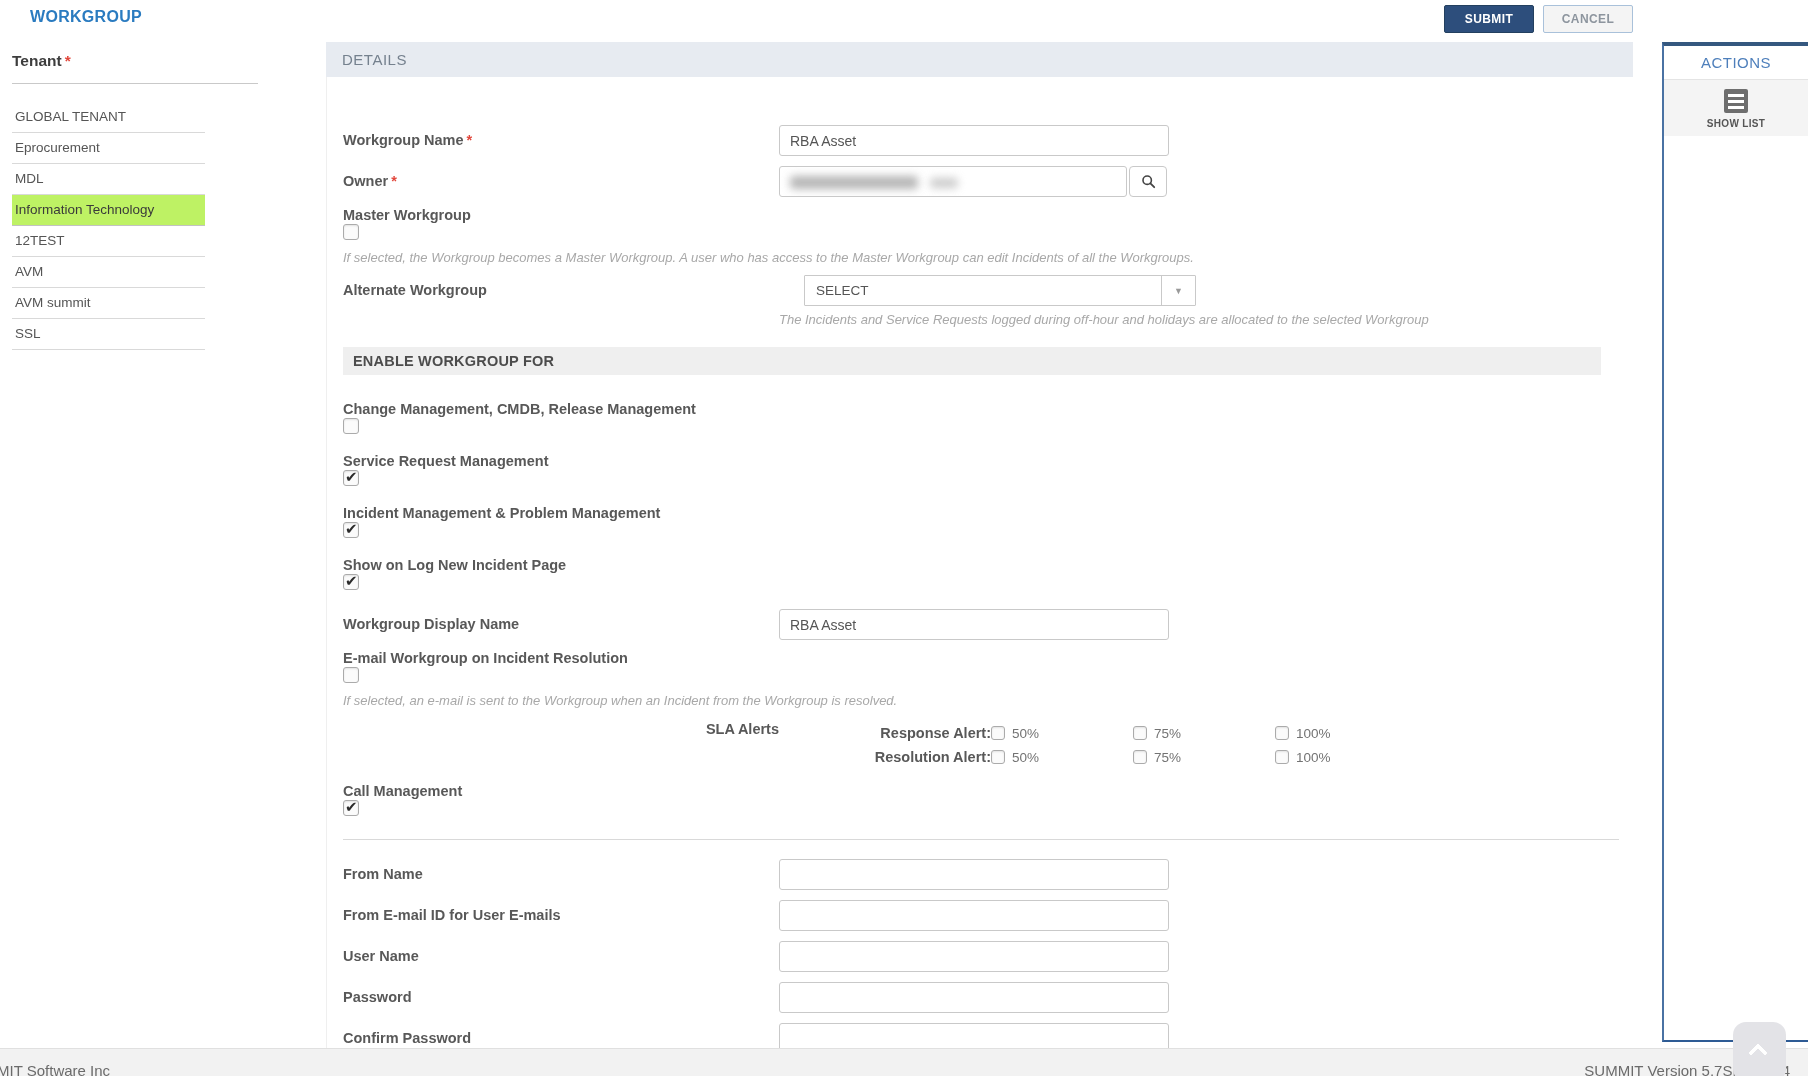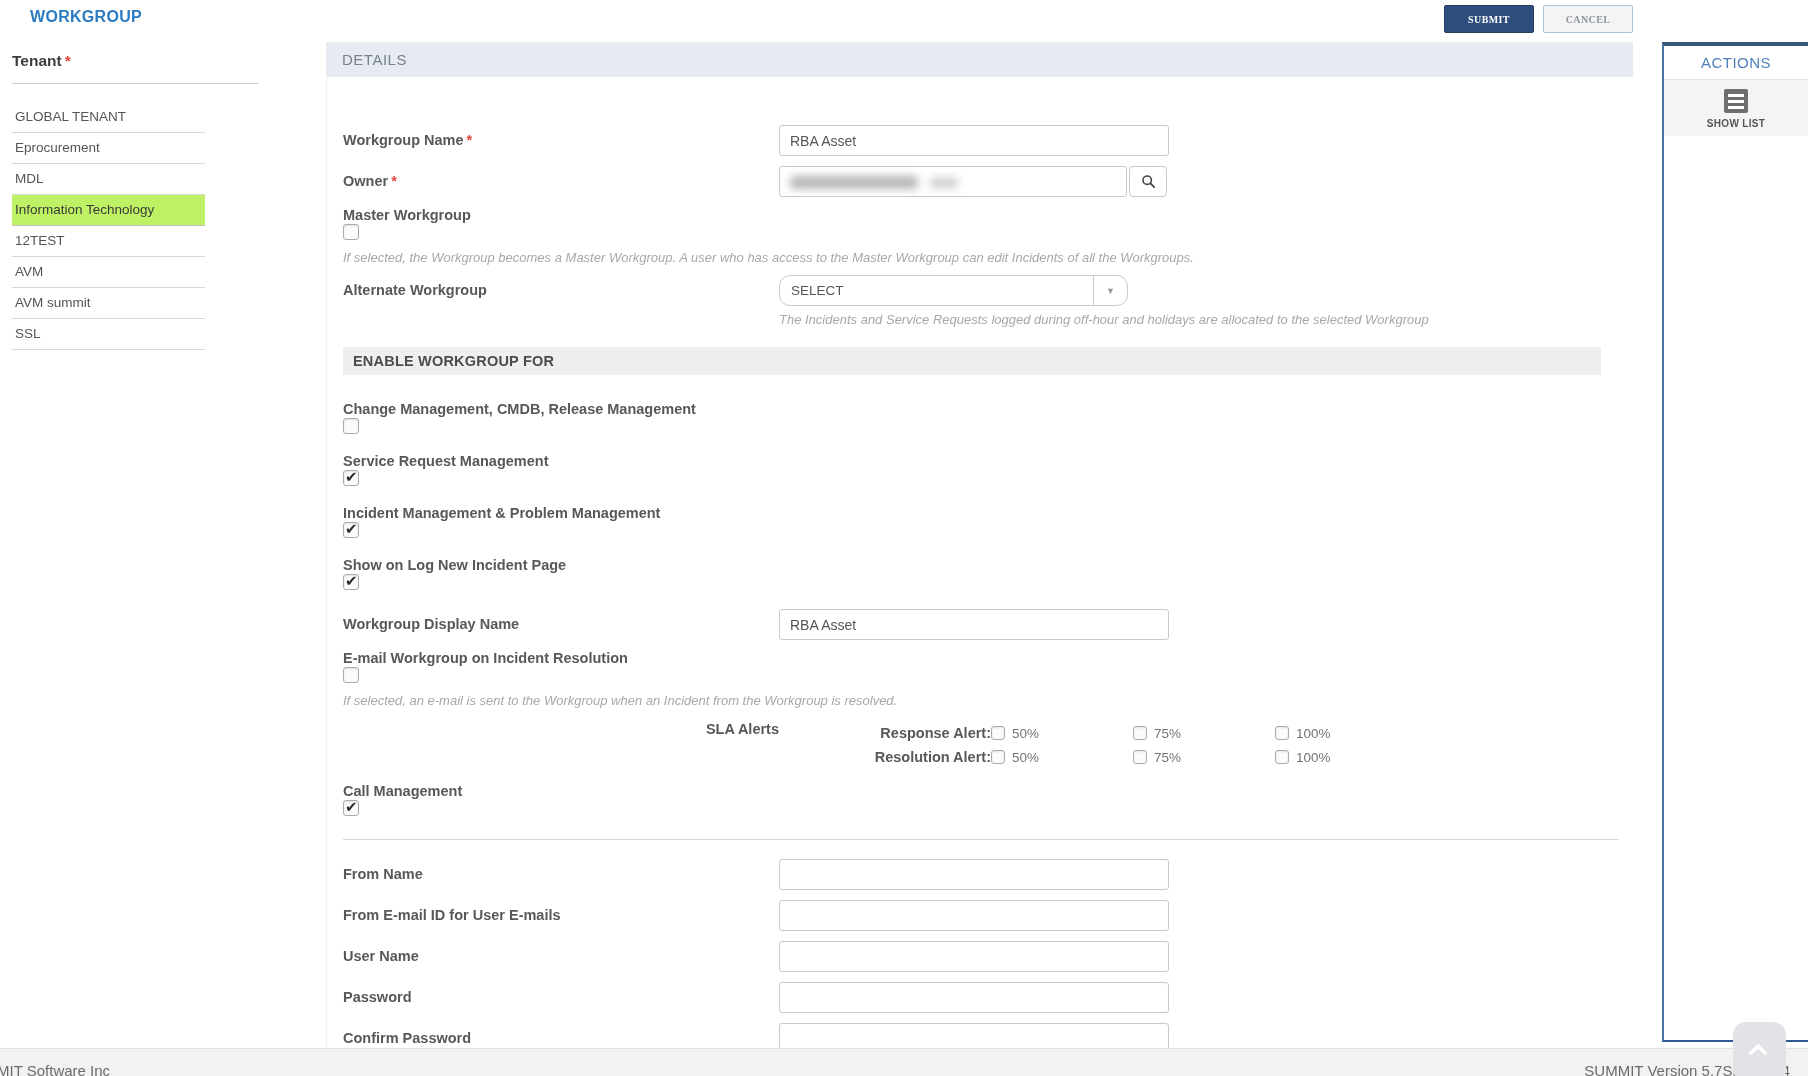--- a/index.html
+++ b/index.html
@@ -3,21 +3,21 @@
 <meta charset="utf-8">
 <style>
   * { margin:0; padding:0; box-sizing:border-box; }
   html,body { background:#fff; }
   body { font-family:"Liberation Sans","DejaVu Sans",sans-serif; }
   .app { position:relative; width:1808px; height:1076px; overflow:hidden; background:#fff; }
 
   
   .page-title { position:absolute; top:8px; left:30px; font-size:16px; font-weight:bold; color:#2a7bc0; letter-spacing:.3px; }
   .top-actions { position:absolute; top:5px; right:175px; display:flex; gap:9px; }
-  .btn { height:28px; min-width:90px; font-size:10px; font-weight:bold; letter-spacing:.4px; border-radius:2px; cursor:pointer; font-family:Liberation Serif, serif; }
+  .btn { height:28px; min-width:90px; font-size:12px; font-weight:bold; letter-spacing:.4px; border-radius:2px; cursor:pointer; font-family:Liberation Sans, sans-serif; }
   .btn-submit { background:#2d4e7c; border:1px solid #23405f; color:#fff; }
   .btn-cancel { background:#f4f4f4; border:1px solid #a9c1da; color:#8d959e; }
 
   
   .sidebar { position:absolute; top:52px; left:12px; width:262px; }
   .tenant-label { font-size:15.5px; font-weight:bold; color:#3d3d3d; padding-bottom:13px; border-bottom:1px solid #c9c9c9; width:246px; }
   .side-list { margin-top:18px; }
   .side-item { width:193px; padding:7px 3px 8px 3px; font-size:13.5px; color:#555; border-bottom:1px solid #d9d9d9; cursor:pointer; }
   .side-item.on { background:#bef264; color:#3a3a3a; border-bottom-color:#c2c2c2; }
 
@@ -35,21 +35,21 @@
   .help { font-size:13px; font-style:italic; color:#a8a8a8; margin-top:6px; }
 
   
   .owner-wrap { display:flex; gap:2px; }
   .owner-input { position:relative; width:348px; height:31px; border:1px solid #c9c9c9; border-radius:3px; background:#fff; overflow:hidden; }
   .blur-blob { position:absolute; top:9px; left:10px; width:128px; height:13px; background:#9d9d9d; border-radius:4px; filter:blur(4px); opacity:.75; }
   .blur-blob2 { position:absolute; top:11px; left:150px; width:28px; height:10px; background:#b5b5b5; border-radius:4px; filter:blur(4px); opacity:.7; }
   .search-btn { width:38px; height:31px; border:1px solid #c9c9c9; border-radius:4px; background:#fff; display:flex; align-items:center; justify-content:center; cursor:pointer; }
 
   
-  .select { display:flex; width:349px; height:31px; border:1px solid #c9c9c9; border-radius:11px; background:#fff; cursor:pointer; }
+  .select { display:flex; width:392px; height:31px; border:1px solid #c9c9c9; border-radius:1px; background:#fff; cursor:pointer;margin-left:25px; }
   .sel-text { flex:1; line-height:29px; padding-left:11px; font-size:13.5px; color:#555; }
   .sel-arrow { width:34px; border-left:1px solid #c9c9c9; display:flex; align-items:center; justify-content:center; font-size:9px; color:#999; }
 
   
   .cb { width:16px; height:16px; flex:none; border:1px solid #ababab; border-radius:3px; background:#fbfbfb; box-shadow:inset 0 1px 2px rgba(0,0,0,.10); display:inline-block; position:relative; cursor:pointer; }
   .cb.on::after { content:"\2714"; position:absolute; top:-3px; left:1px; font-size:15px; color:#2b2b2b; }
   .cbrow { margin-bottom:15px; align-items:flex-start;flex-direction:column; }
   .cbrow .lbl { padding-top:0; }
   .cbrow .ctl { padding-top:1px; }
   .cb-with-label { display:flex; align-items:center; gap:9px; font-size:14px; color:#555; }

